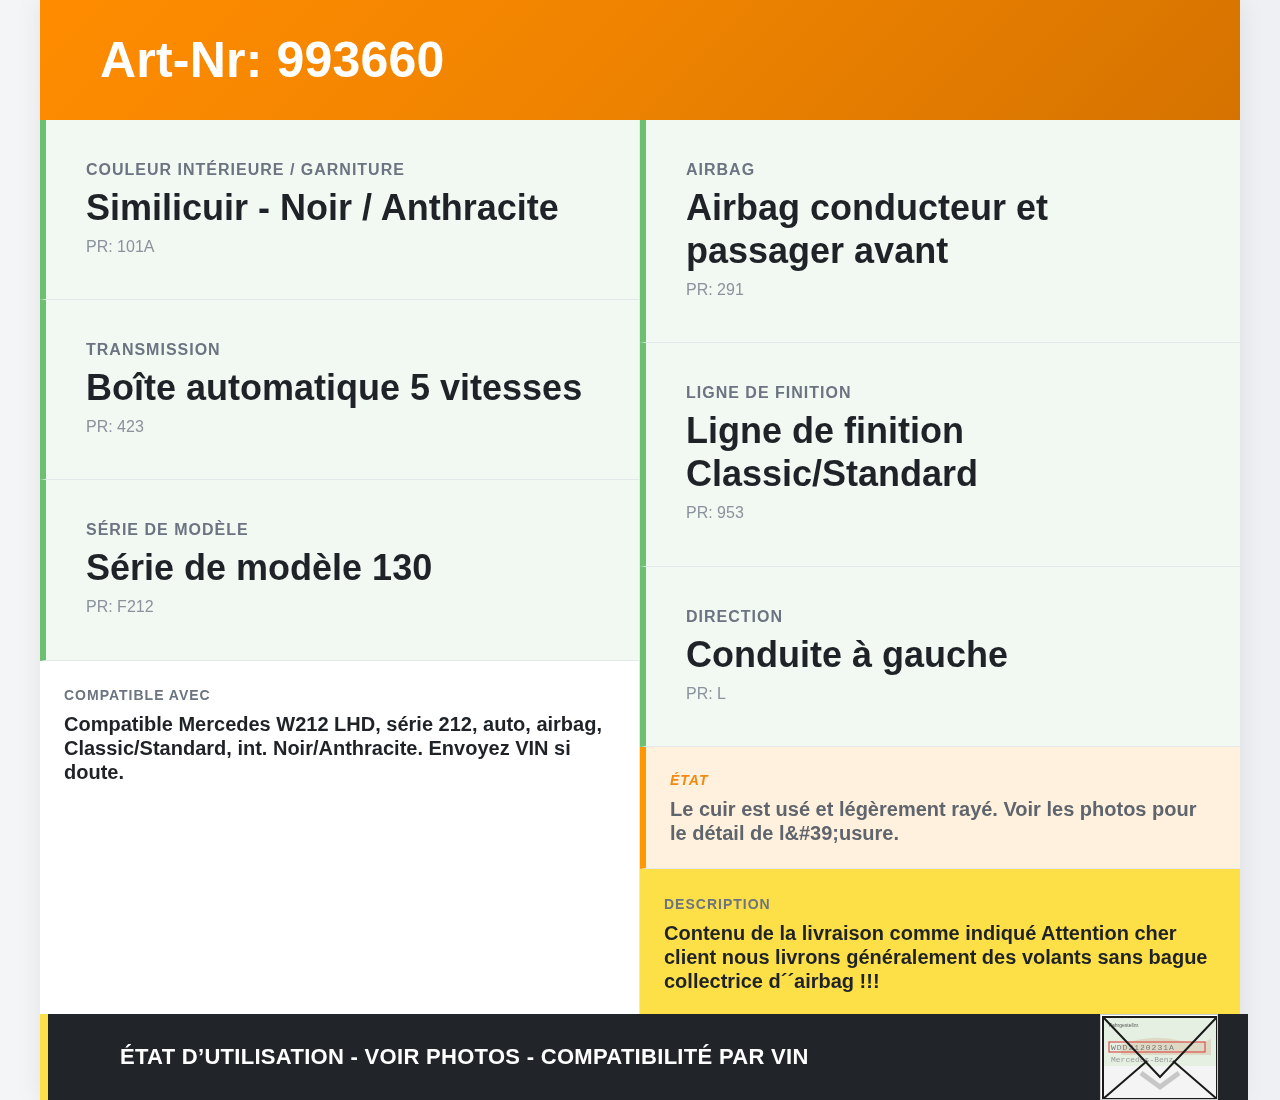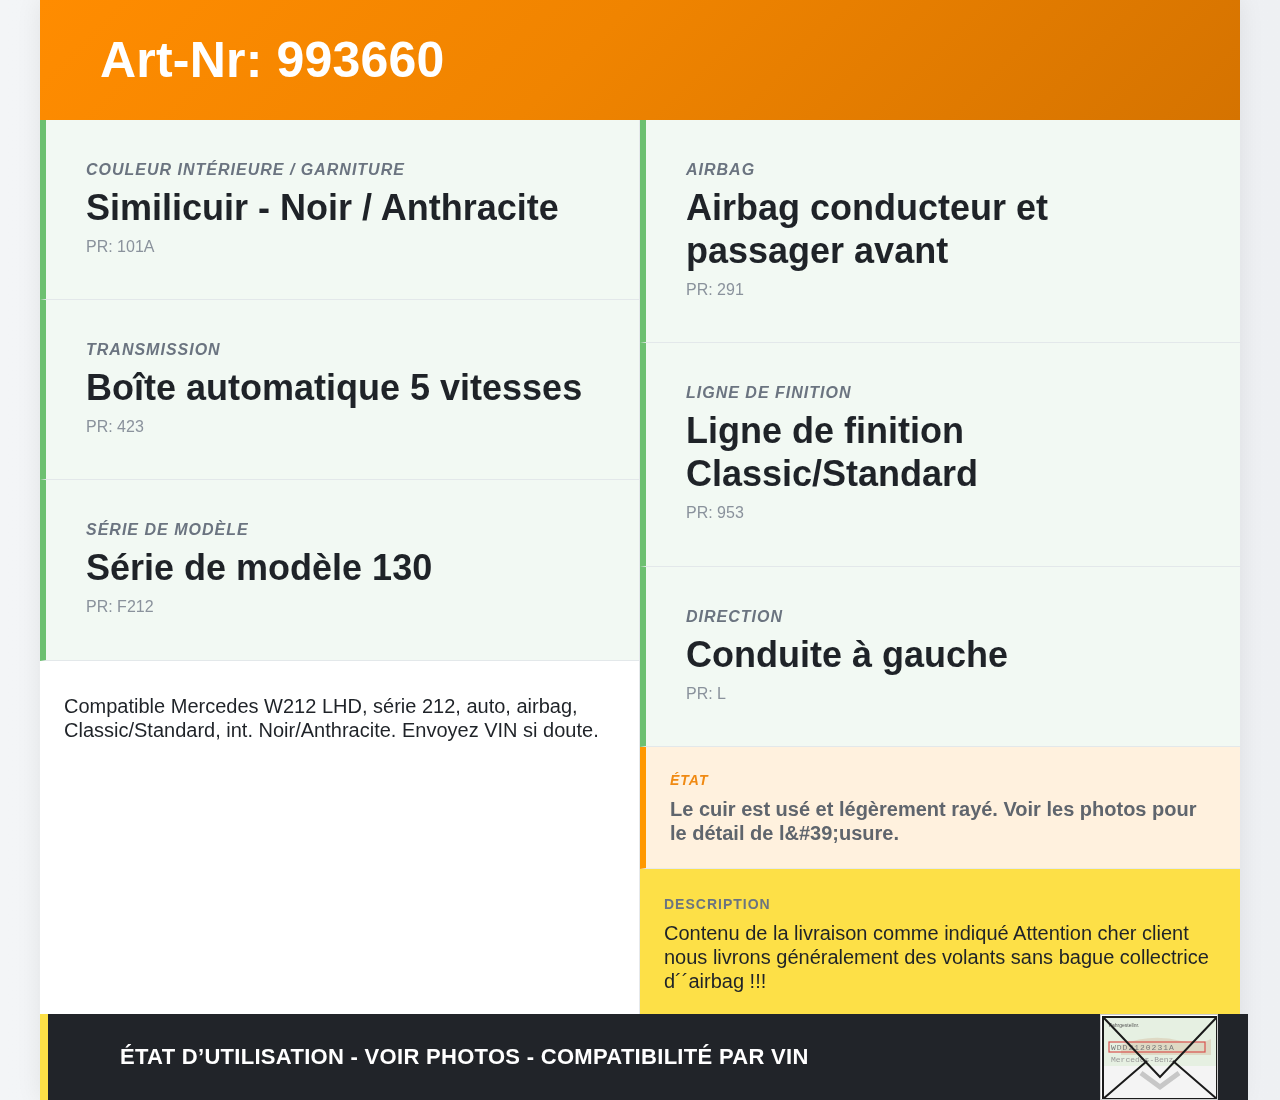--- a/index.html
+++ b/index.html
@@ -42,21 +42,20 @@
       border-bottom: 1px solid #e3e8ea;
       padding: 40px 40px 0 40px;
     }
     .spec .label {
       font-size: 16px;
       font-weight: 700;
       letter-spacing: 1px;
       color: #6b7480;
       text-transform: uppercase;
       line-height: 20px;
-      font-style: italic;
     }
     .spec .value {
       font-size: 36px;
       font-weight: 700;
       color: #1f2328;
       line-height: 43px;
       margin-top: 6px;
     }
     .spec .pr {
       font-size: 16px;
@@ -75,21 +74,21 @@
     .info-block .label {
       font-size: 14px;
       font-weight: 700;
       letter-spacing: 1px;
       color: #6b7480;
       text-transform: uppercase;
       line-height: 18px;
     }
     .info-block .text {
       font-size: 20px;
-      font-weight: 400;
+      font-weight: 700;
       color: #1f2328;
       line-height: 24px;
       margin-top: 8px;
     }
     .compat { flex: 1; background: #ffffff; padding-top: 25px; }
 
     .etat {
       background: #fff1de;
       border-left: 6px solid #ff9800;
       border-bottom: 1px solid #e6e9ec;
@@ -156,20 +155,21 @@
         <div class="label">TRANSMISSION</div>
         <div class="value">Boîte automatique 5 vitesses</div>
         <div class="pr">PR: 423</div>
       </div>
       <div class="spec spec-l3">
         <div class="label">SÉRIE DE MODÈLE</div>
         <div class="value">Série de modèle 130</div>
         <div class="pr">PR: F212</div>
       </div>
       <div class="info-block compat">
+        <div class="label">COMPATIBLE AVEC</div>
         <div class="text">Compatible Mercedes W212 LHD, série 212, auto, airbag, Classic/Standard, int. Noir/Anthracite. Envoyez VIN si doute.</div>
       </div>
     </div>
 
     <div class="col col-right">
       <div class="spec spec-r1">
         <div class="label">AIRBAG</div>
         <div class="value" style="width:420px;">Airbag conducteur et passager avant</div>
         <div class="pr">PR: 291</div>
       </div>

